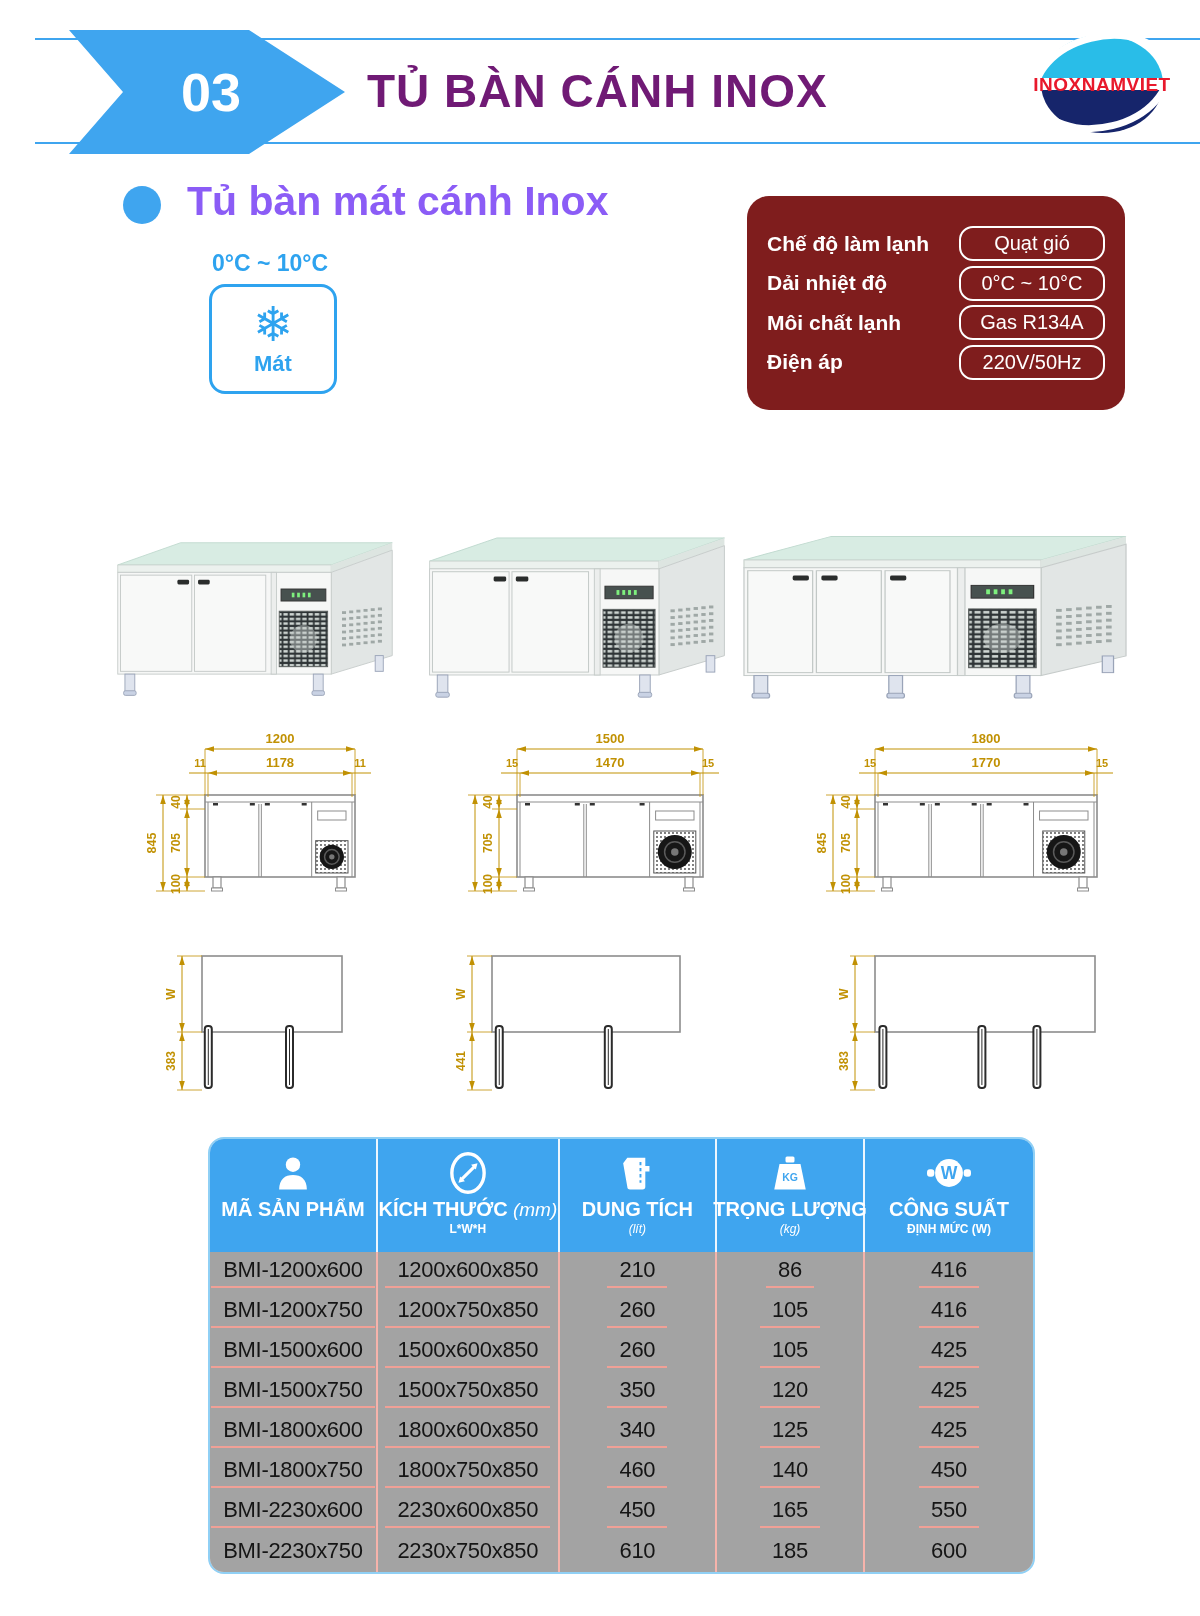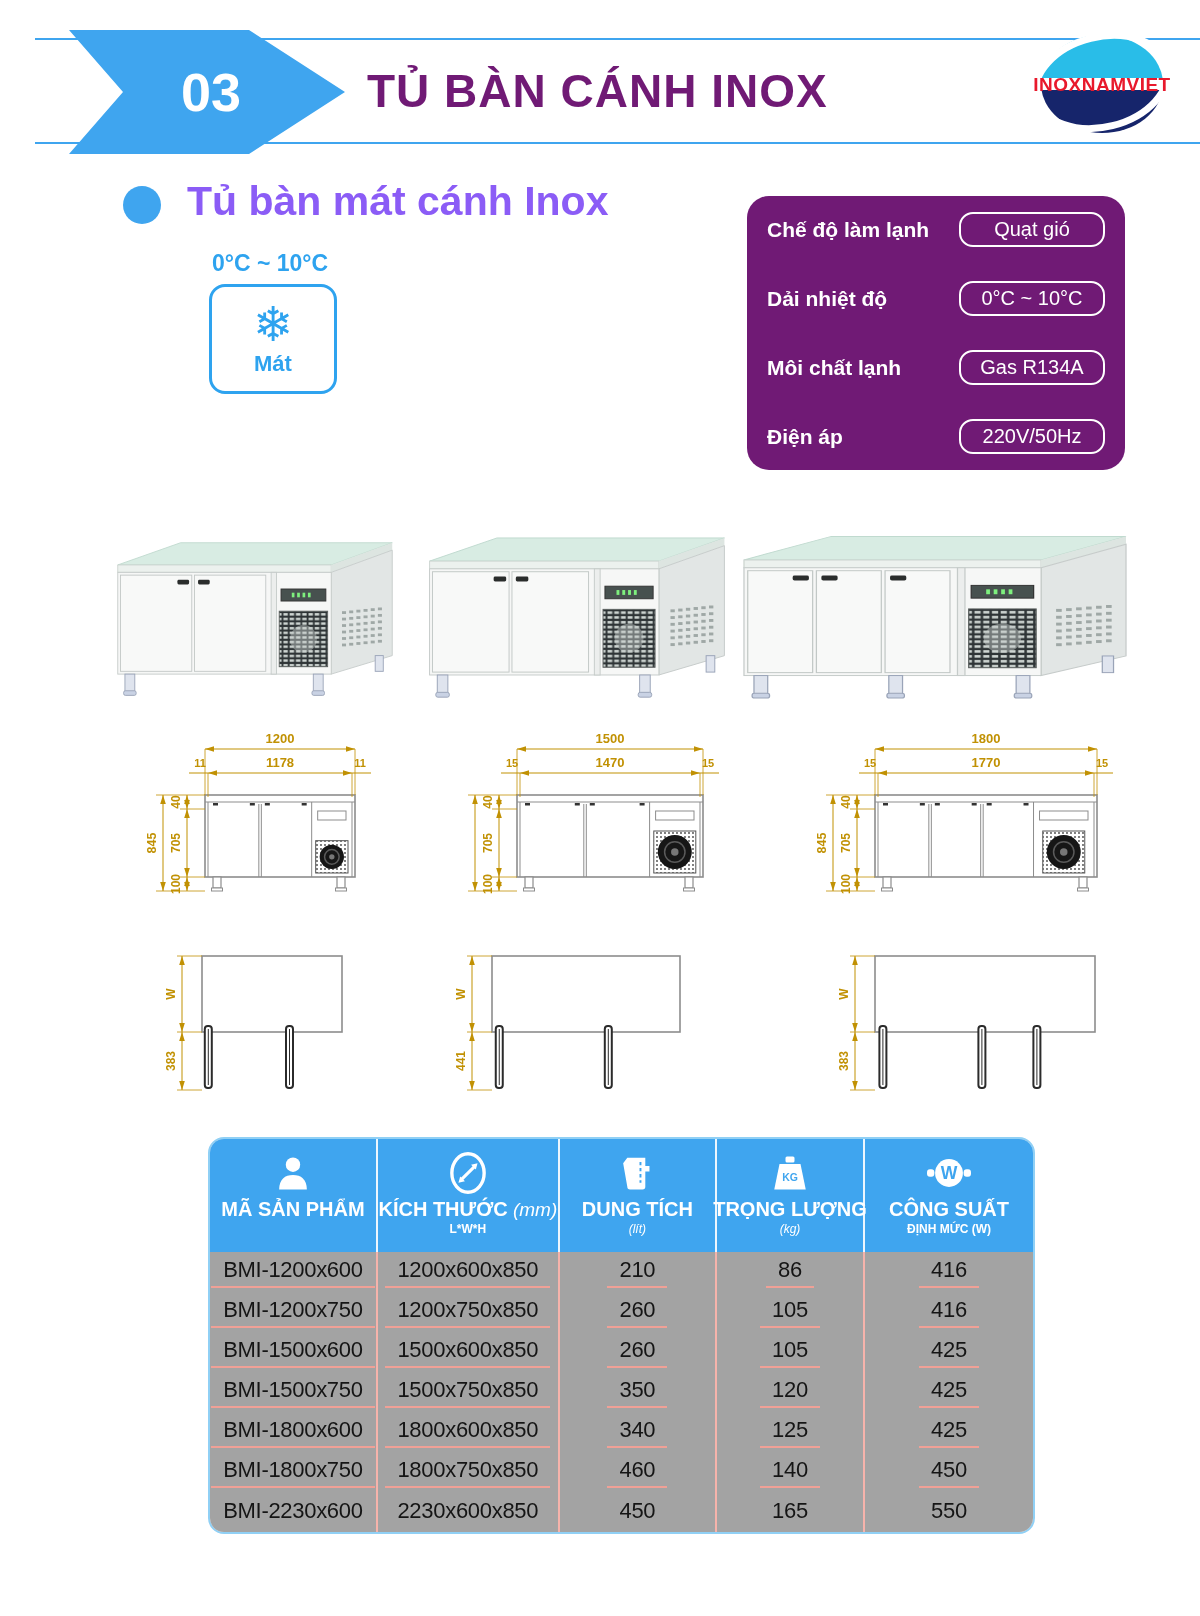--- a/index.html
+++ b/index.html
@@ -16,22 +16,22 @@
   .sec-dot{position:absolute;left:88px;top:186px;width:38px;height:38px;border-radius:50%;background:#3fa5ef;}
   .sec-title{position:absolute;left:152px;top:178px;font-size:41px;font-weight:bold;color:#8b5cf6;}
   
   .temp-range{position:absolute;left:155px;top:250px;width:160px;text-align:center;
         font-size:23px;font-weight:bold;color:#2ea3ef;}
   .temp-box{position:absolute;left:174px;top:284px;width:122px;height:104px;border:3px solid #2ea3ef;
         border-radius:16px;display:flex;flex-direction:column;align-items:center;justify-content:center;background:#fff;}
   .snow{font-size:48px;color:#2ea3ef;line-height:1;}
   .temp-mode{font-size:22px;font-weight:bold;color:#2ea3ef;margin-top:2px;}
   
-  .specs{position:absolute;left:712px;top:196px;width:378px;height:274px;background:#701a75;border-radius:22px;
-        box-sizing:border-box;padding:16px 20px;display:flex;flex-direction:column;justify-content:space-between;}
+  .specs{position:absolute;left:712px;top:196px;width:378px;height:214px;background:#7f1d1d;border-radius:22px;
+        box-sizing:border-box;padding:30px 20px;display:flex;flex-direction:column;justify-content:space-between;}
   .spec-row{display:flex;align-items:center;justify-content:space-between;}
   .spec-label{color:#fff;font-weight:bold;font-size:21px;}
   .spec-pill{color:#fff;font-size:20px;border:2px solid #fff;border-radius:14px;min-width:126px;
         text-align:center;padding:4px 8px;}
   
   .fig{position:absolute;}
   
   .tbl{position:absolute;left:173px;top:1137px;width:827px;border:2px solid #90d0f5;border-radius:16px;
         overflow:hidden;box-sizing:border-box;background:#fcebe8;}
   .thead{display:grid;grid-template-columns:20.4% 22.1% 19.1% 18% 20.4%;background:#3fa5ef;}
@@ -723,16 +723,33 @@
           <div class="td">
             <span class="val">450</span>
           </div>
           <div class="td">
             <span class="val">165</span>
           </div>
           <div class="td">
             <span class="val">550</span>
           </div>
         </div>
+        <div class="tr">
+          <div class="td">
+            <span class="val">BMI-2230x750</span>
+          </div>
+          <div class="td">
+            <span class="val">2230x750x850</span>
+          </div>
+          <div class="td">
+            <span class="val">610</span>
+          </div>
+          <div class="td">
+            <span class="val">185</span>
+          </div>
+          <div class="td">
+            <span class="val">600</span>
+          </div>
+        </div>
       </div>
   </div>
 
 </div>
 
 </body></html>

